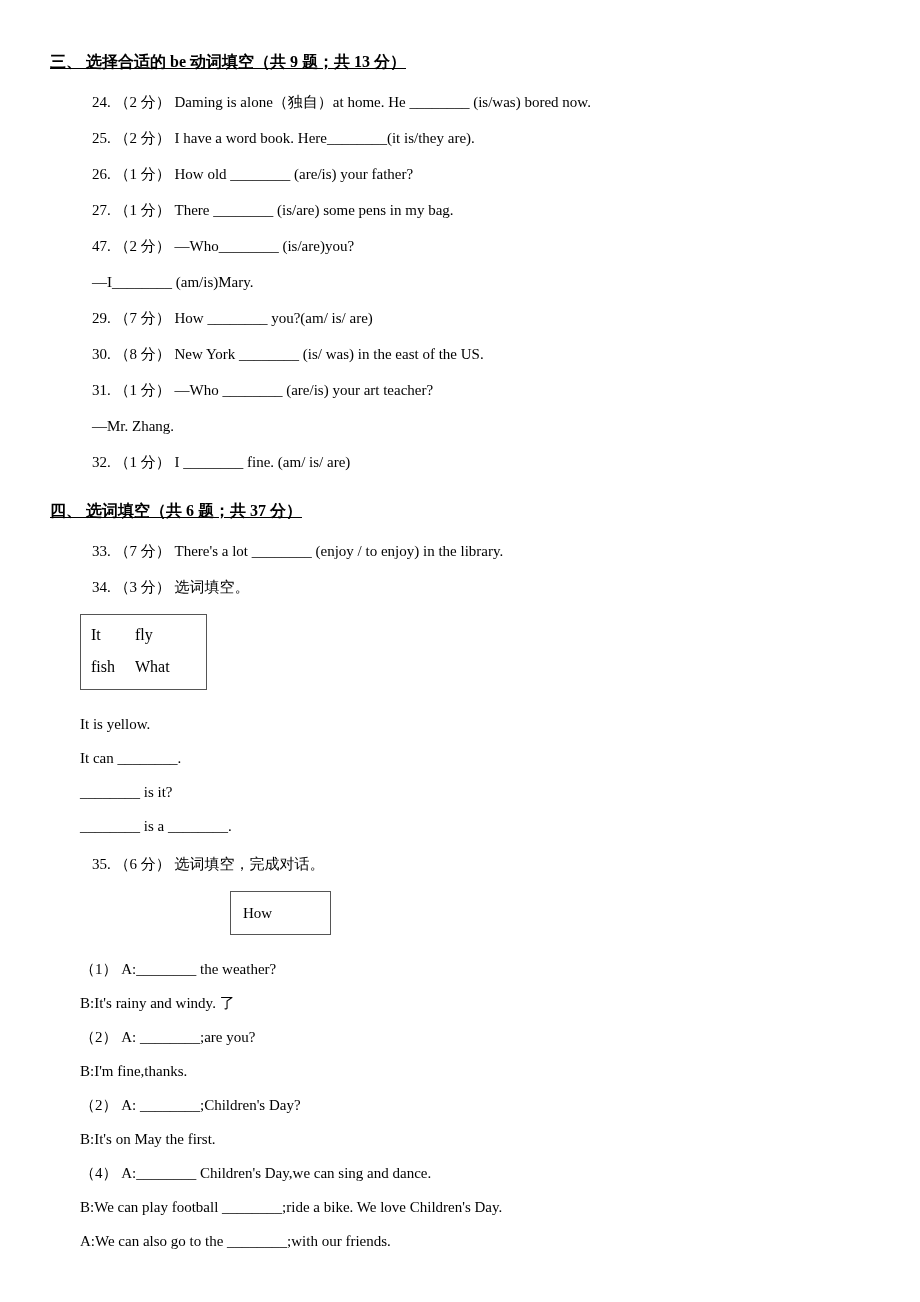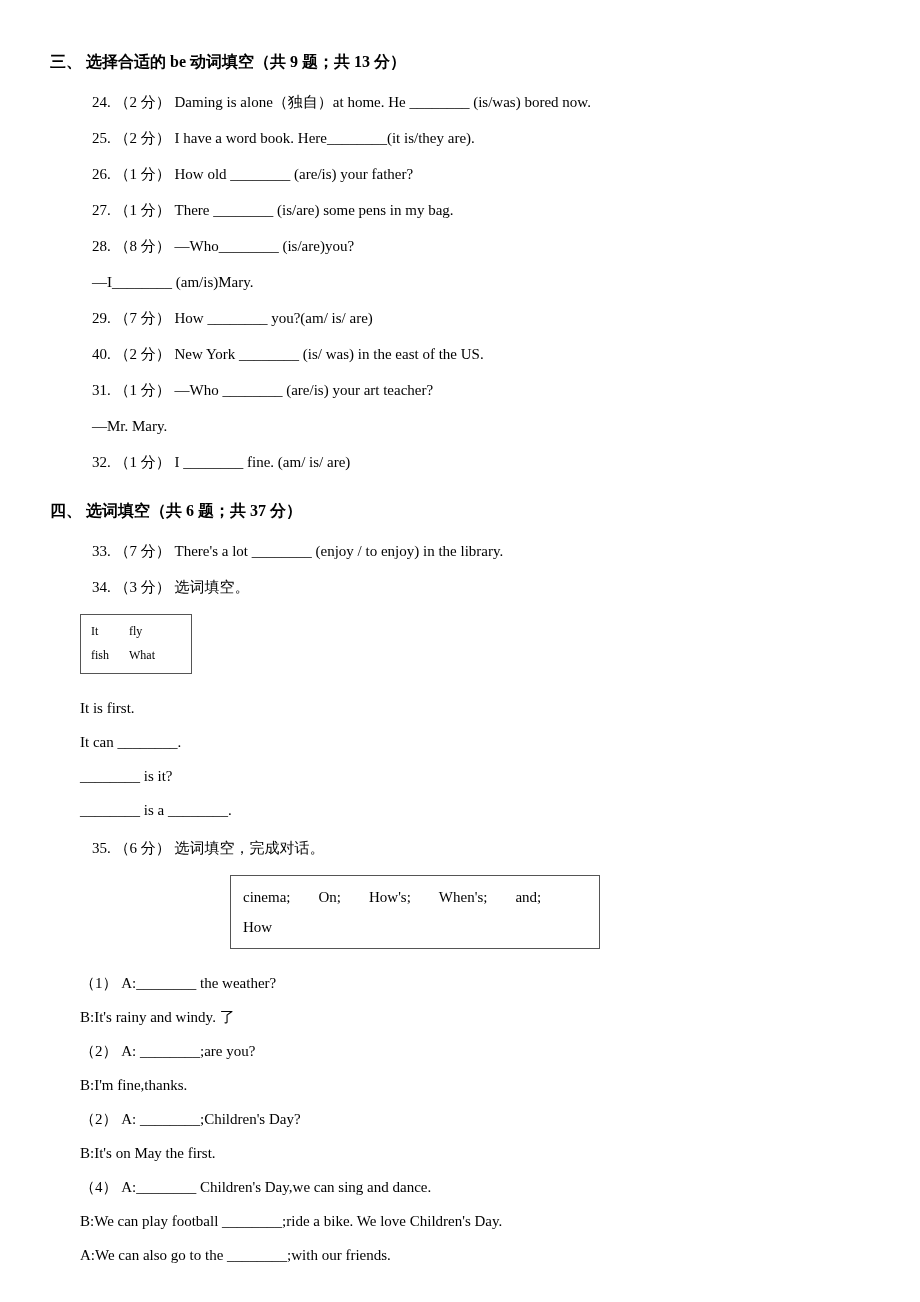--- a/index.html
+++ b/index.html
@@ -18,38 +18,39 @@
       line-height: 1.8;
     }
     .section-header {
       font-weight: bold;
       font-size: 16px;
       margin-bottom: 10px;
       margin-top: 18px;
       display: flex;
       align-items: center;
       gap: 8px;
+      text-decoration: underline;
     }
     .question-row {
       margin: 6px 0 6px 42px;
       line-height: 2;
     }
     .word-box {
       border: 1px solid #555;
       display: inline-block;
       padding: 4px 16px 6px 10px;
       margin: 6px 0 6px 30px;
       line-height: 2;
     }
     .word-box table {
       border-collapse: collapse;
     }
     .word-box td {
       padding: 0 20px 0 0;
-      font-size: 12px;
+      font-size: 16px;
     }
     .word-box2 {
       border: 1px solid #555;
       display: inline-block;
       padding: 6px 30px 6px 12px;
       margin: 6px 0 6px 180px;
       line-height: 2;
     }
     .word-box2 table {
       border-collapse: collapse;
@@ -79,36 +80,36 @@
 <div class="question-row">
   <span>25.  （2 分）  I have a word book. Here________(it is/they are).</span>
 </div>
 <div class="question-row">
   <span>26.  （1 分）  How old ________  (are/is) your father?</span>
 </div>
 <div class="question-row">
   <span>27.  （1 分）  There ________ (is/are)  some pens in my bag.</span>
 </div>
 <div class="question-row">
-  <span>28.  （8 分）  —Who________  (is/are)you?</span>
+  <span>47.  （2 分）  —Who________  (is/are)you?</span>
 </div>
 <div class="question-row">
   <span>—I________ (am/is)Mary.</span>
 </div>
 <div class="question-row">
   <span>29.  （7 分）  How ________  you?(am/ is/ are)</span>
 </div>
 <div class="question-row">
-  <span>40.  （2 分）  New York ________ (is/ was) in the east of the US.</span>
+  <span>30.  （8 分）  New York ________ (is/ was) in the east of the US.</span>
 </div>
 <div class="question-row">
   <span>31.  （1 分）  —Who ________   (are/is) your art teacher?</span>
 </div>
 <div class="question-row">
-  <span>—Mr. Mary.</span>
+  <span>—Mr. Zhang.</span>
 </div>
 <div class="question-row">
   <span>32.  （1 分）  I ________  fine. (am/ is/ are)</span>
 </div>
 
 
 <div class="section-header" style="margin-top:20px;">
   <span>四、  选词填空（共 6 题；共 37 分）</span>
 </div>
 
@@ -131,47 +132,40 @@
     <tr>
       <td>fish</td>
       <td>What</td>
     </tr>
   </tbody>
     </table>
 </div>
 
 
 <div class="fill-answer">
-  <span>It is first.</span>
+  <span>It is yellow.</span>
 </div>
 <div class="fill-answer">
   <span>It can ________.</span>
 </div>
 <div class="fill-answer">
   <span>________ is it?</span>
 </div>
 <div class="fill-answer">
   <span>________ is a ________.</span>
 </div>
 
 <div class="question-row" style="margin-top:8px;font-family:Liberation Serif, serif;">
   <span>35.  （6 分）  选词填空，完成对话。</span>
 </div>
 
 
 <div class="word-box2">
   <table>
     <tbody>
-        <tr>
-      <td>cinema;</td>
-      <td>On;</td>
-      <td>How's;</td>
-      <td>When's;</td>
-      <td>and;</td>
-    </tr>
     <tr>
       <td>How</td>
     </tr>
   </tbody>
     </table>
 </div>
 
 
 <div class="fill-answer">
   <span>（1）  A:________ the weather?</span>

